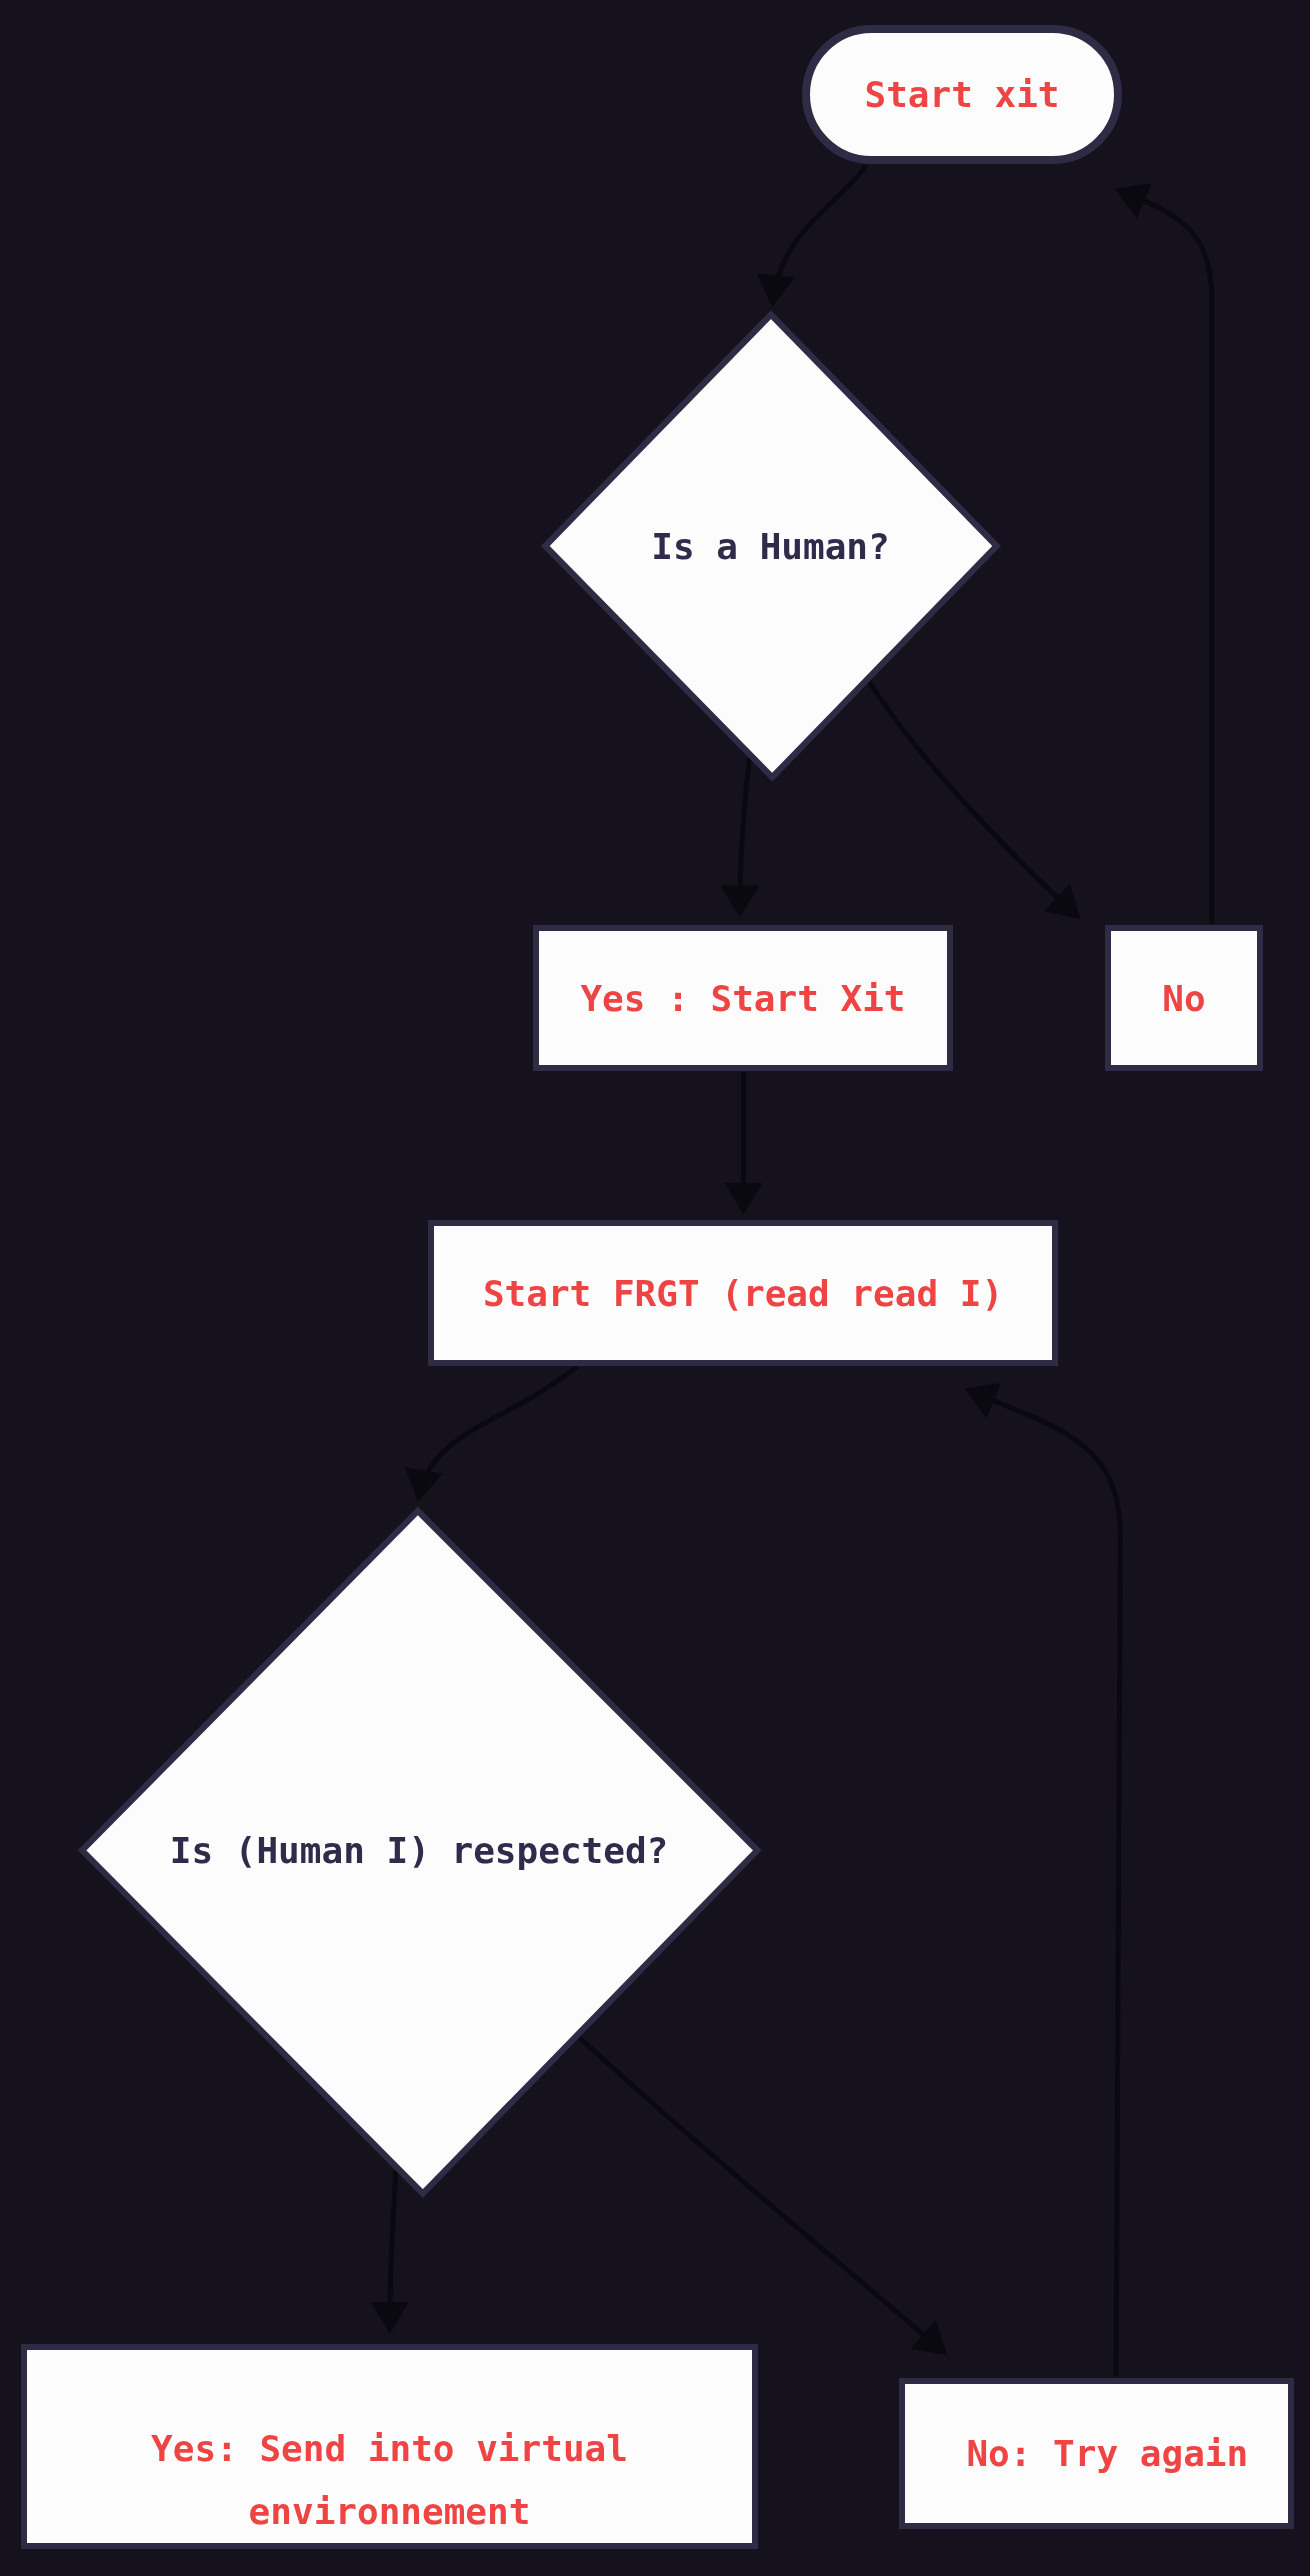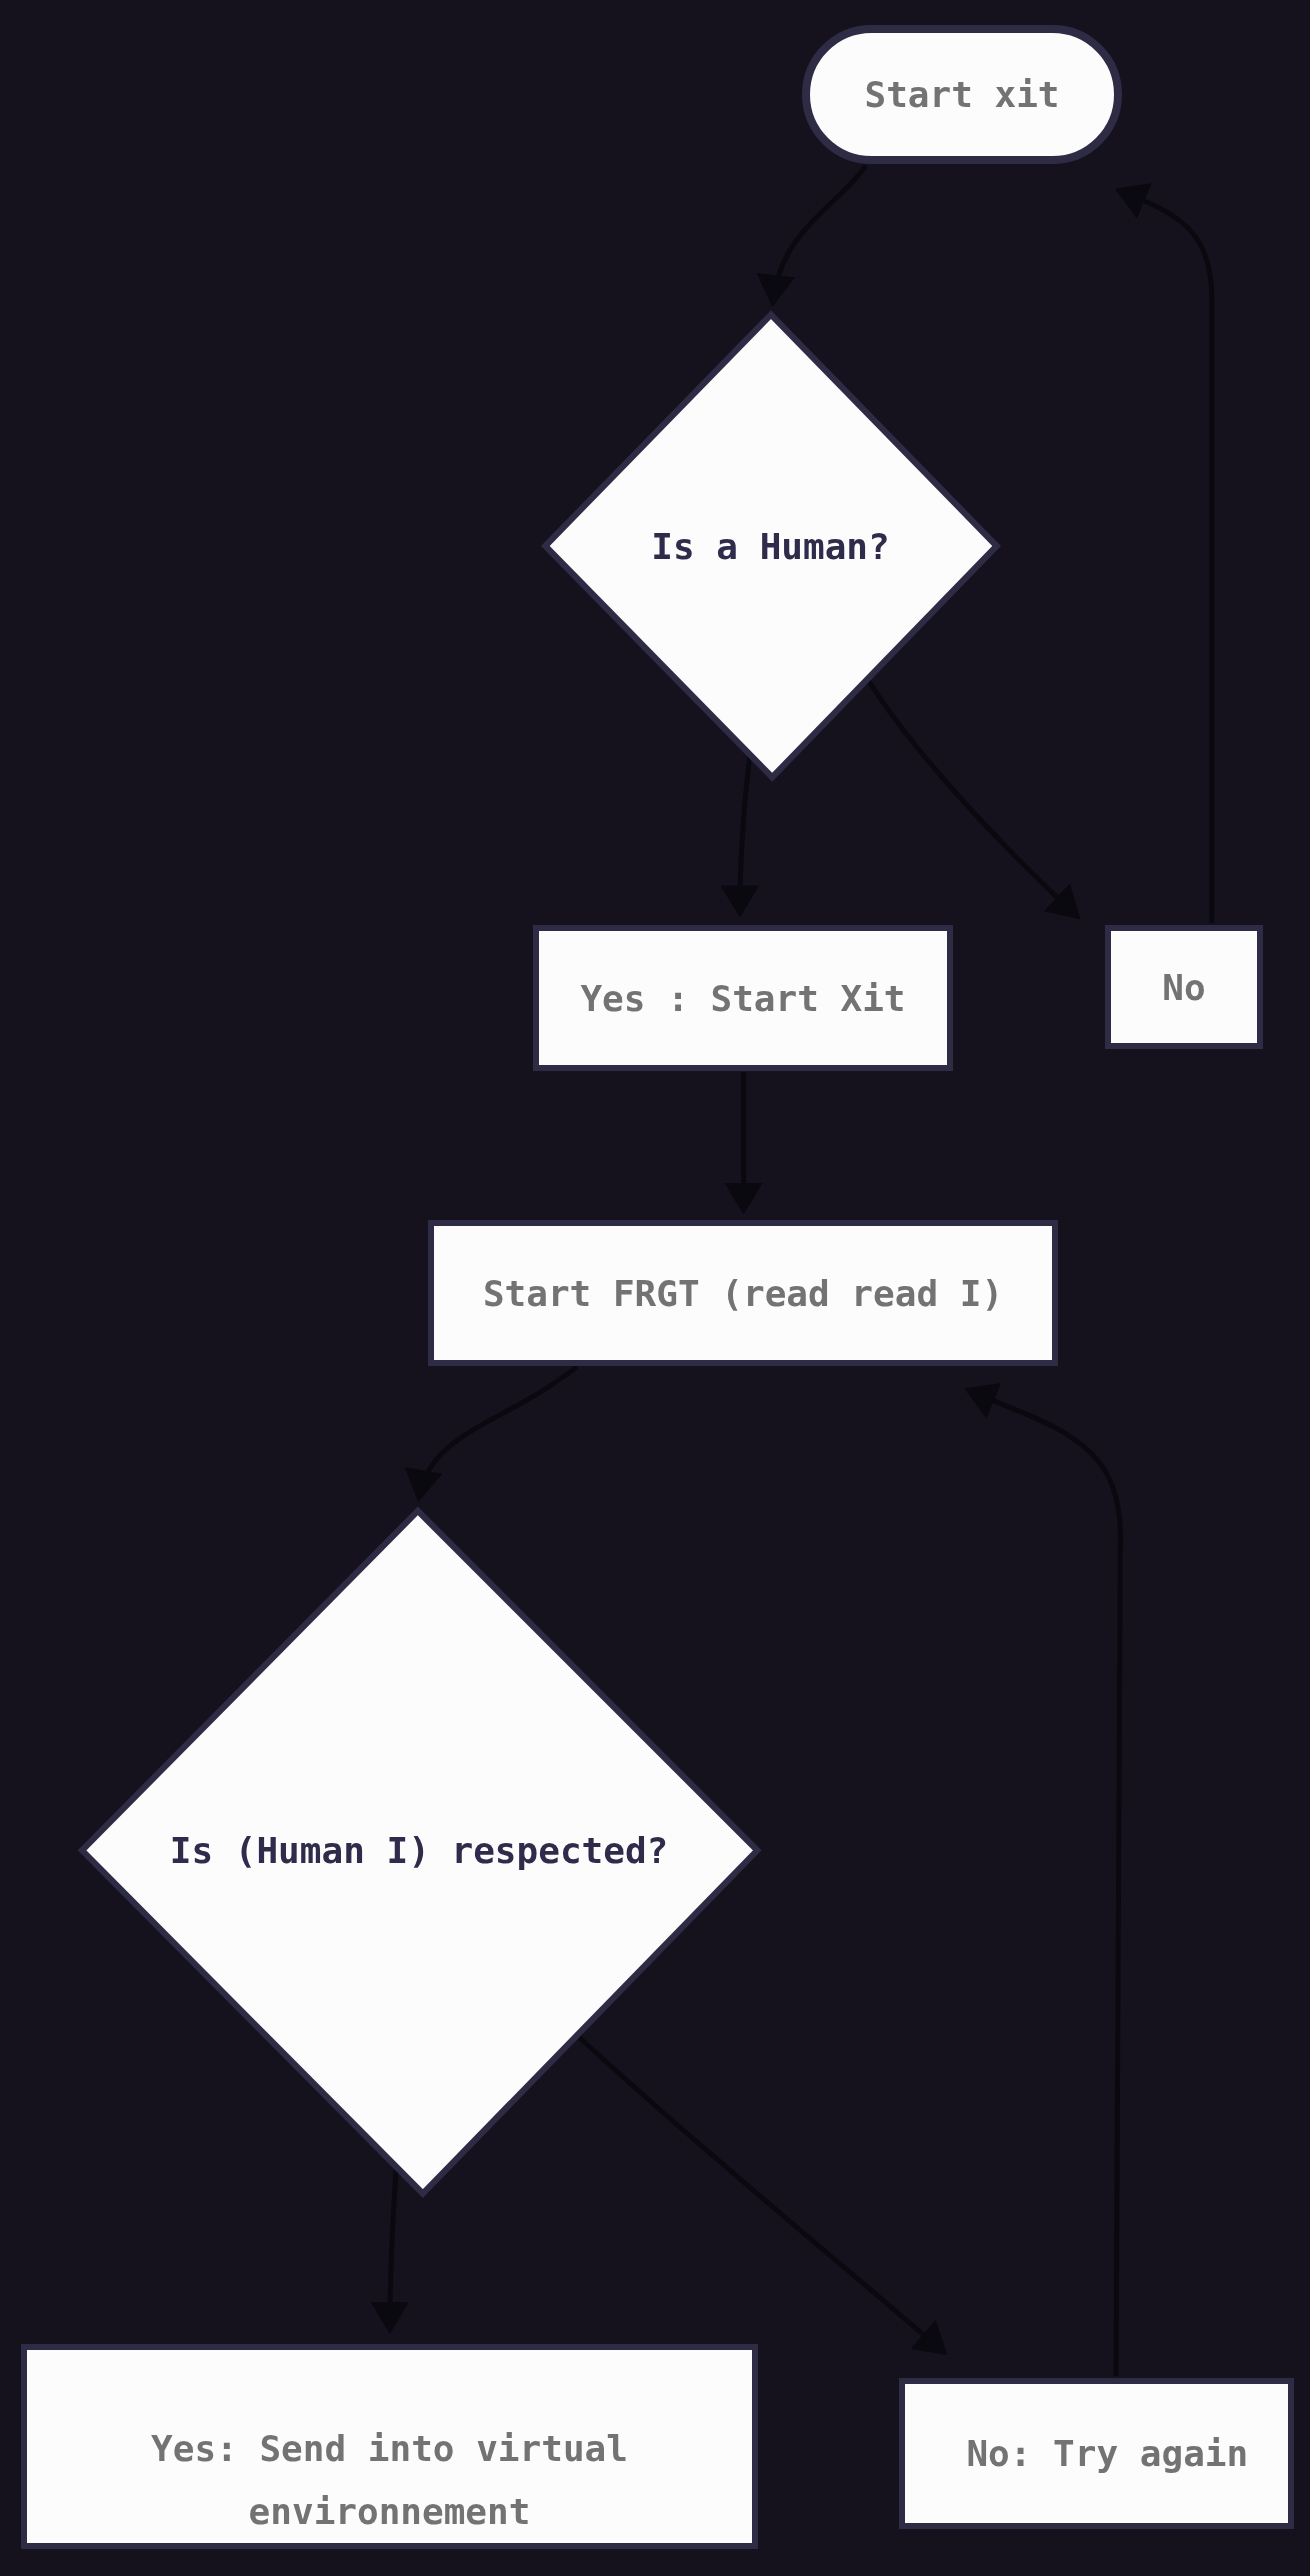--- a/index.html
+++ b/index.html
@@ -30,21 +30,21 @@
   .diamond-shape {
     fill: #fcfcfd;
     stroke: #2e2b45;
     stroke-width: 10;
   }
   .node {
     position: absolute;
     box-sizing: border-box;
     background: #fcfcfd;
     border: 6.8px solid #2e2b45;
-    color: #737373;
+    color: #ef4444;
     font-size: 36px;
     font-weight: 600;
     line-height: 1.75;
     display: flex;
     align-items: center;
     justify-content: center;
     text-align: center;
     padding: 0 12.4px;
   }
   .stadium {
@@ -95,21 +95,21 @@
   </div>
 
   <div class="diamond-label" style="left:584px; top:509px; width:373px; height:75px;">
     <span>Is a Human?</span>
   </div>
 
   <div class="node" style="left:533px; top:925px; width:420px; height:146px;">
     <span>Yes : Start Xit</span>
   </div>
 
-  <div class="node" style="left:1105px; top:925px; width:158px; height:124px;text-align:center;">
+  <div class="node" style="left:1105px; top:925px; width:158px; height:146px;text-align:center;">
     <span>No</span>
   </div>
 
   <div class="node" style="left:428px; top:1220px; width:630px; height:146px;">
     <span>Start FRGT (read read I)</span>
   </div>
 
   <div class="diamond-label" style="left:108px; top:1813px; width:622px; height:75px;">
     <span>Is (Human I) respected?</span>
   </div>

